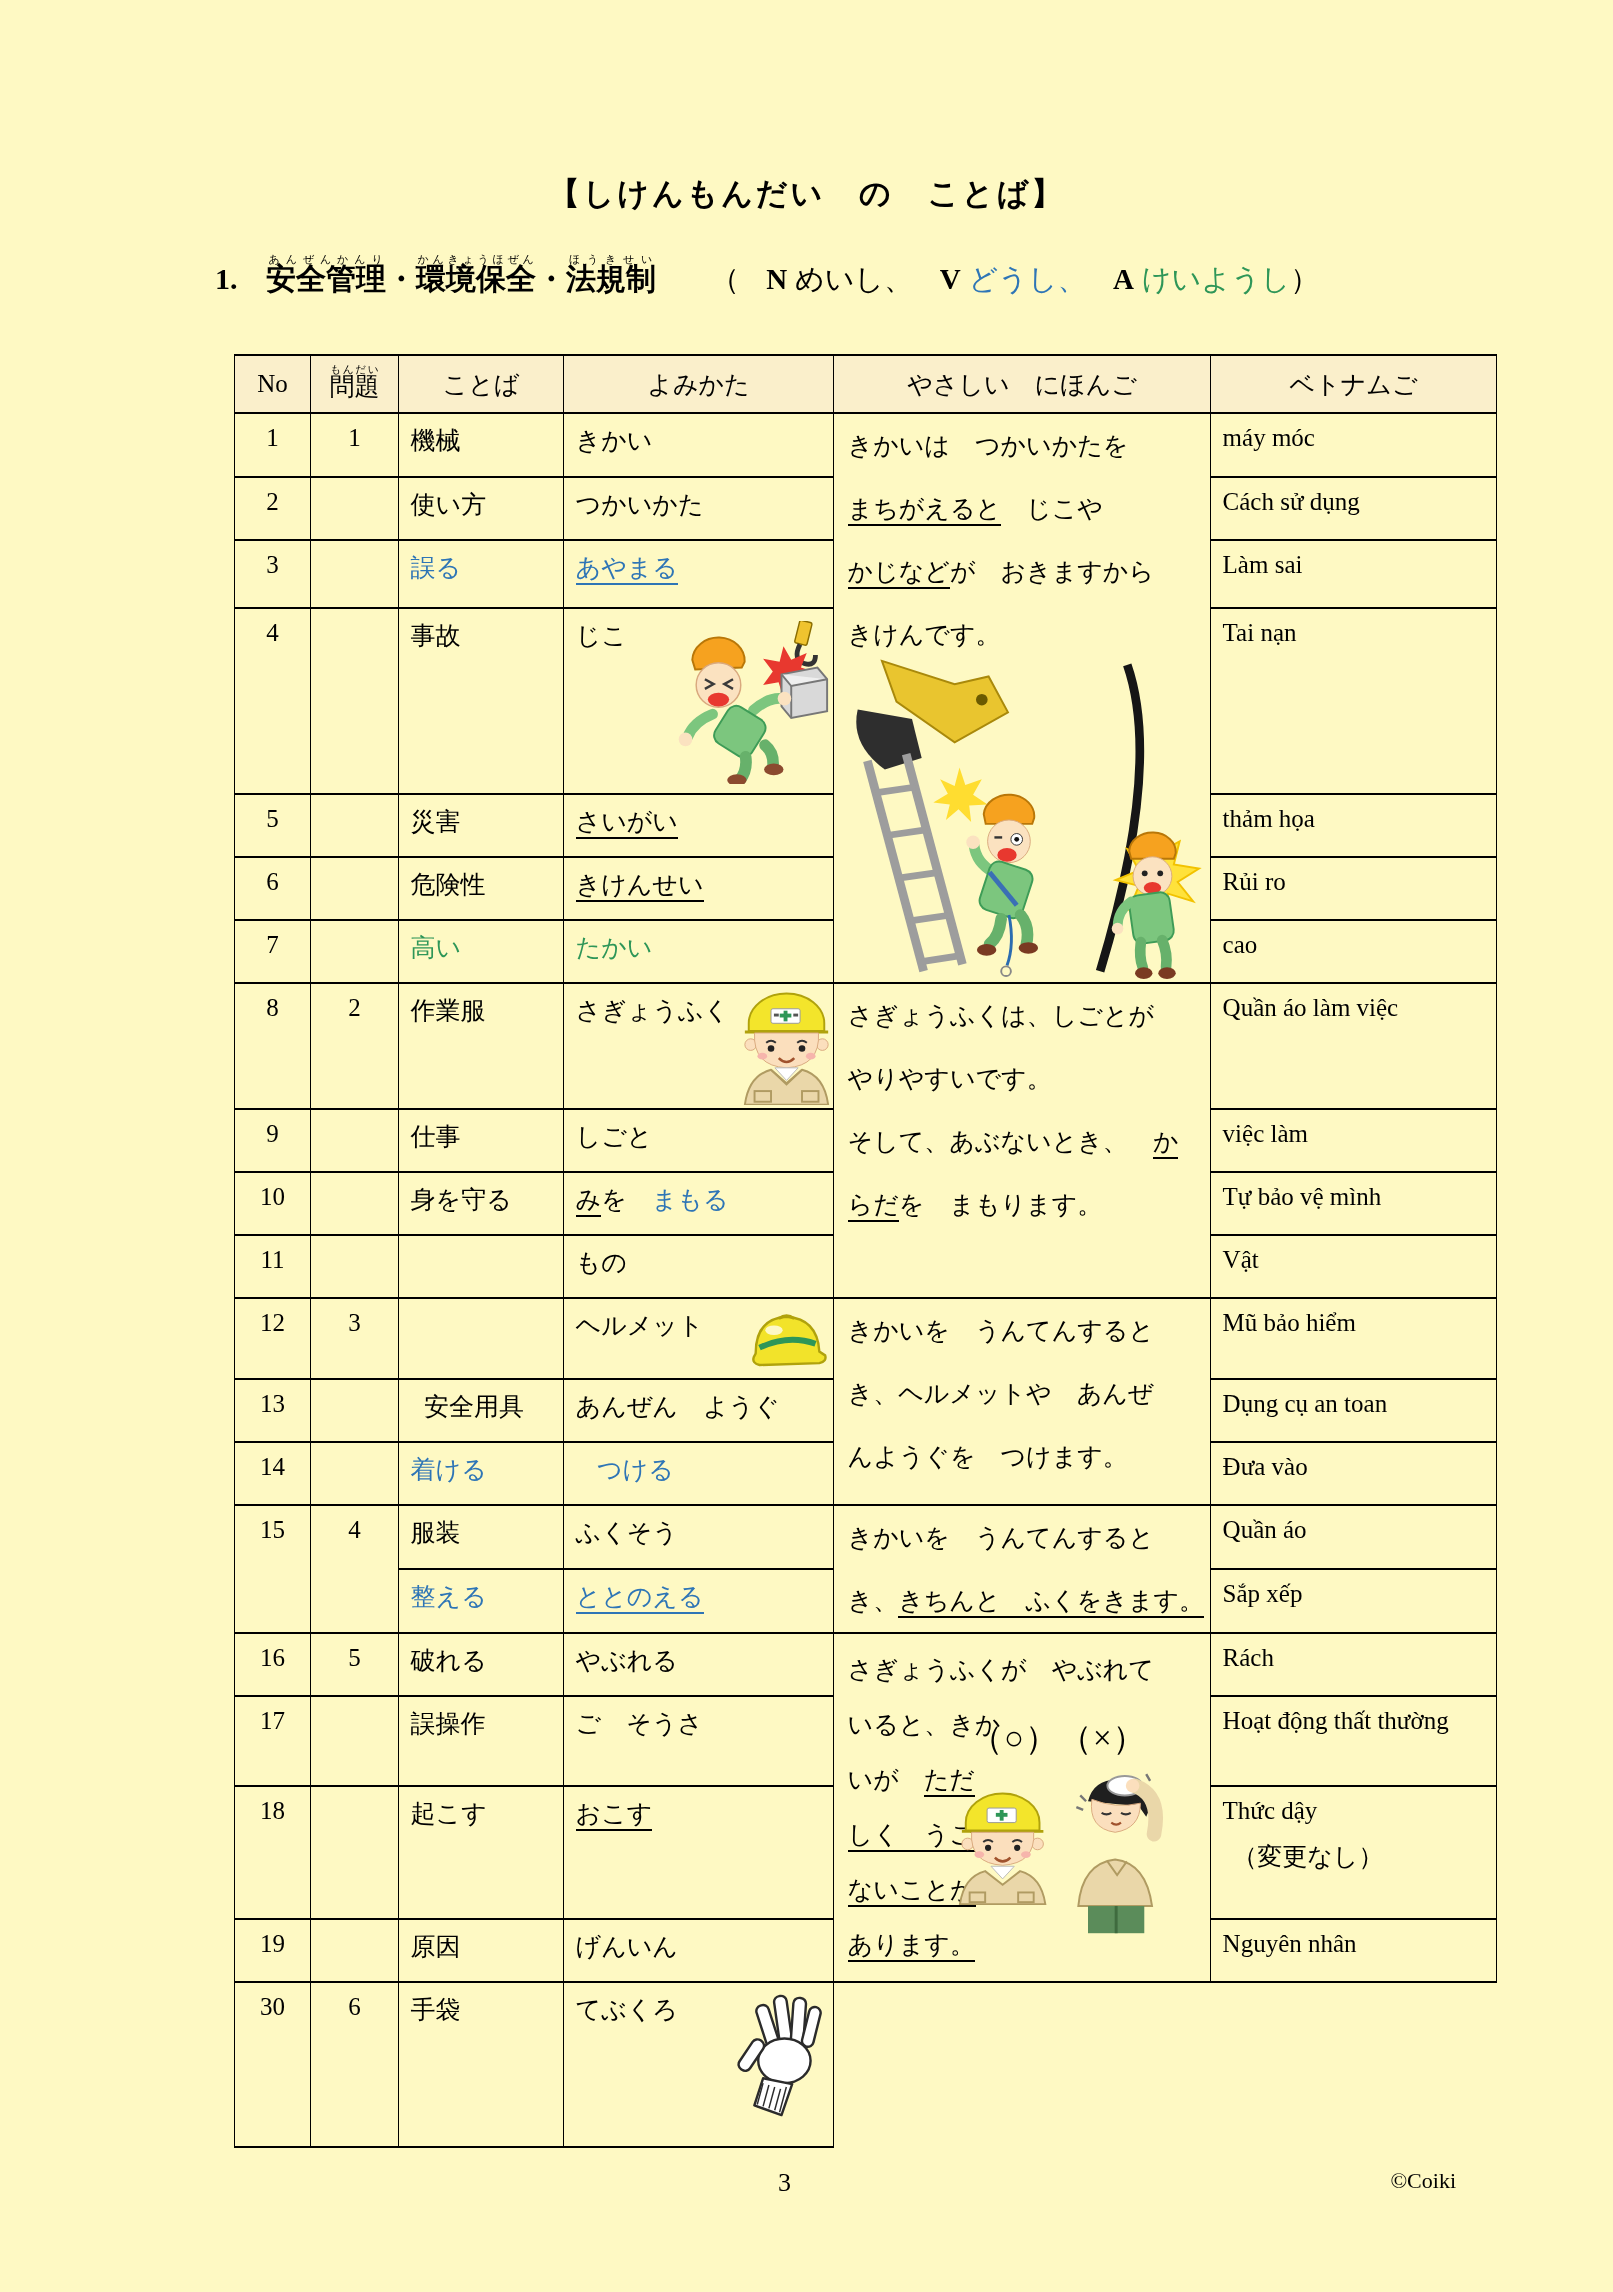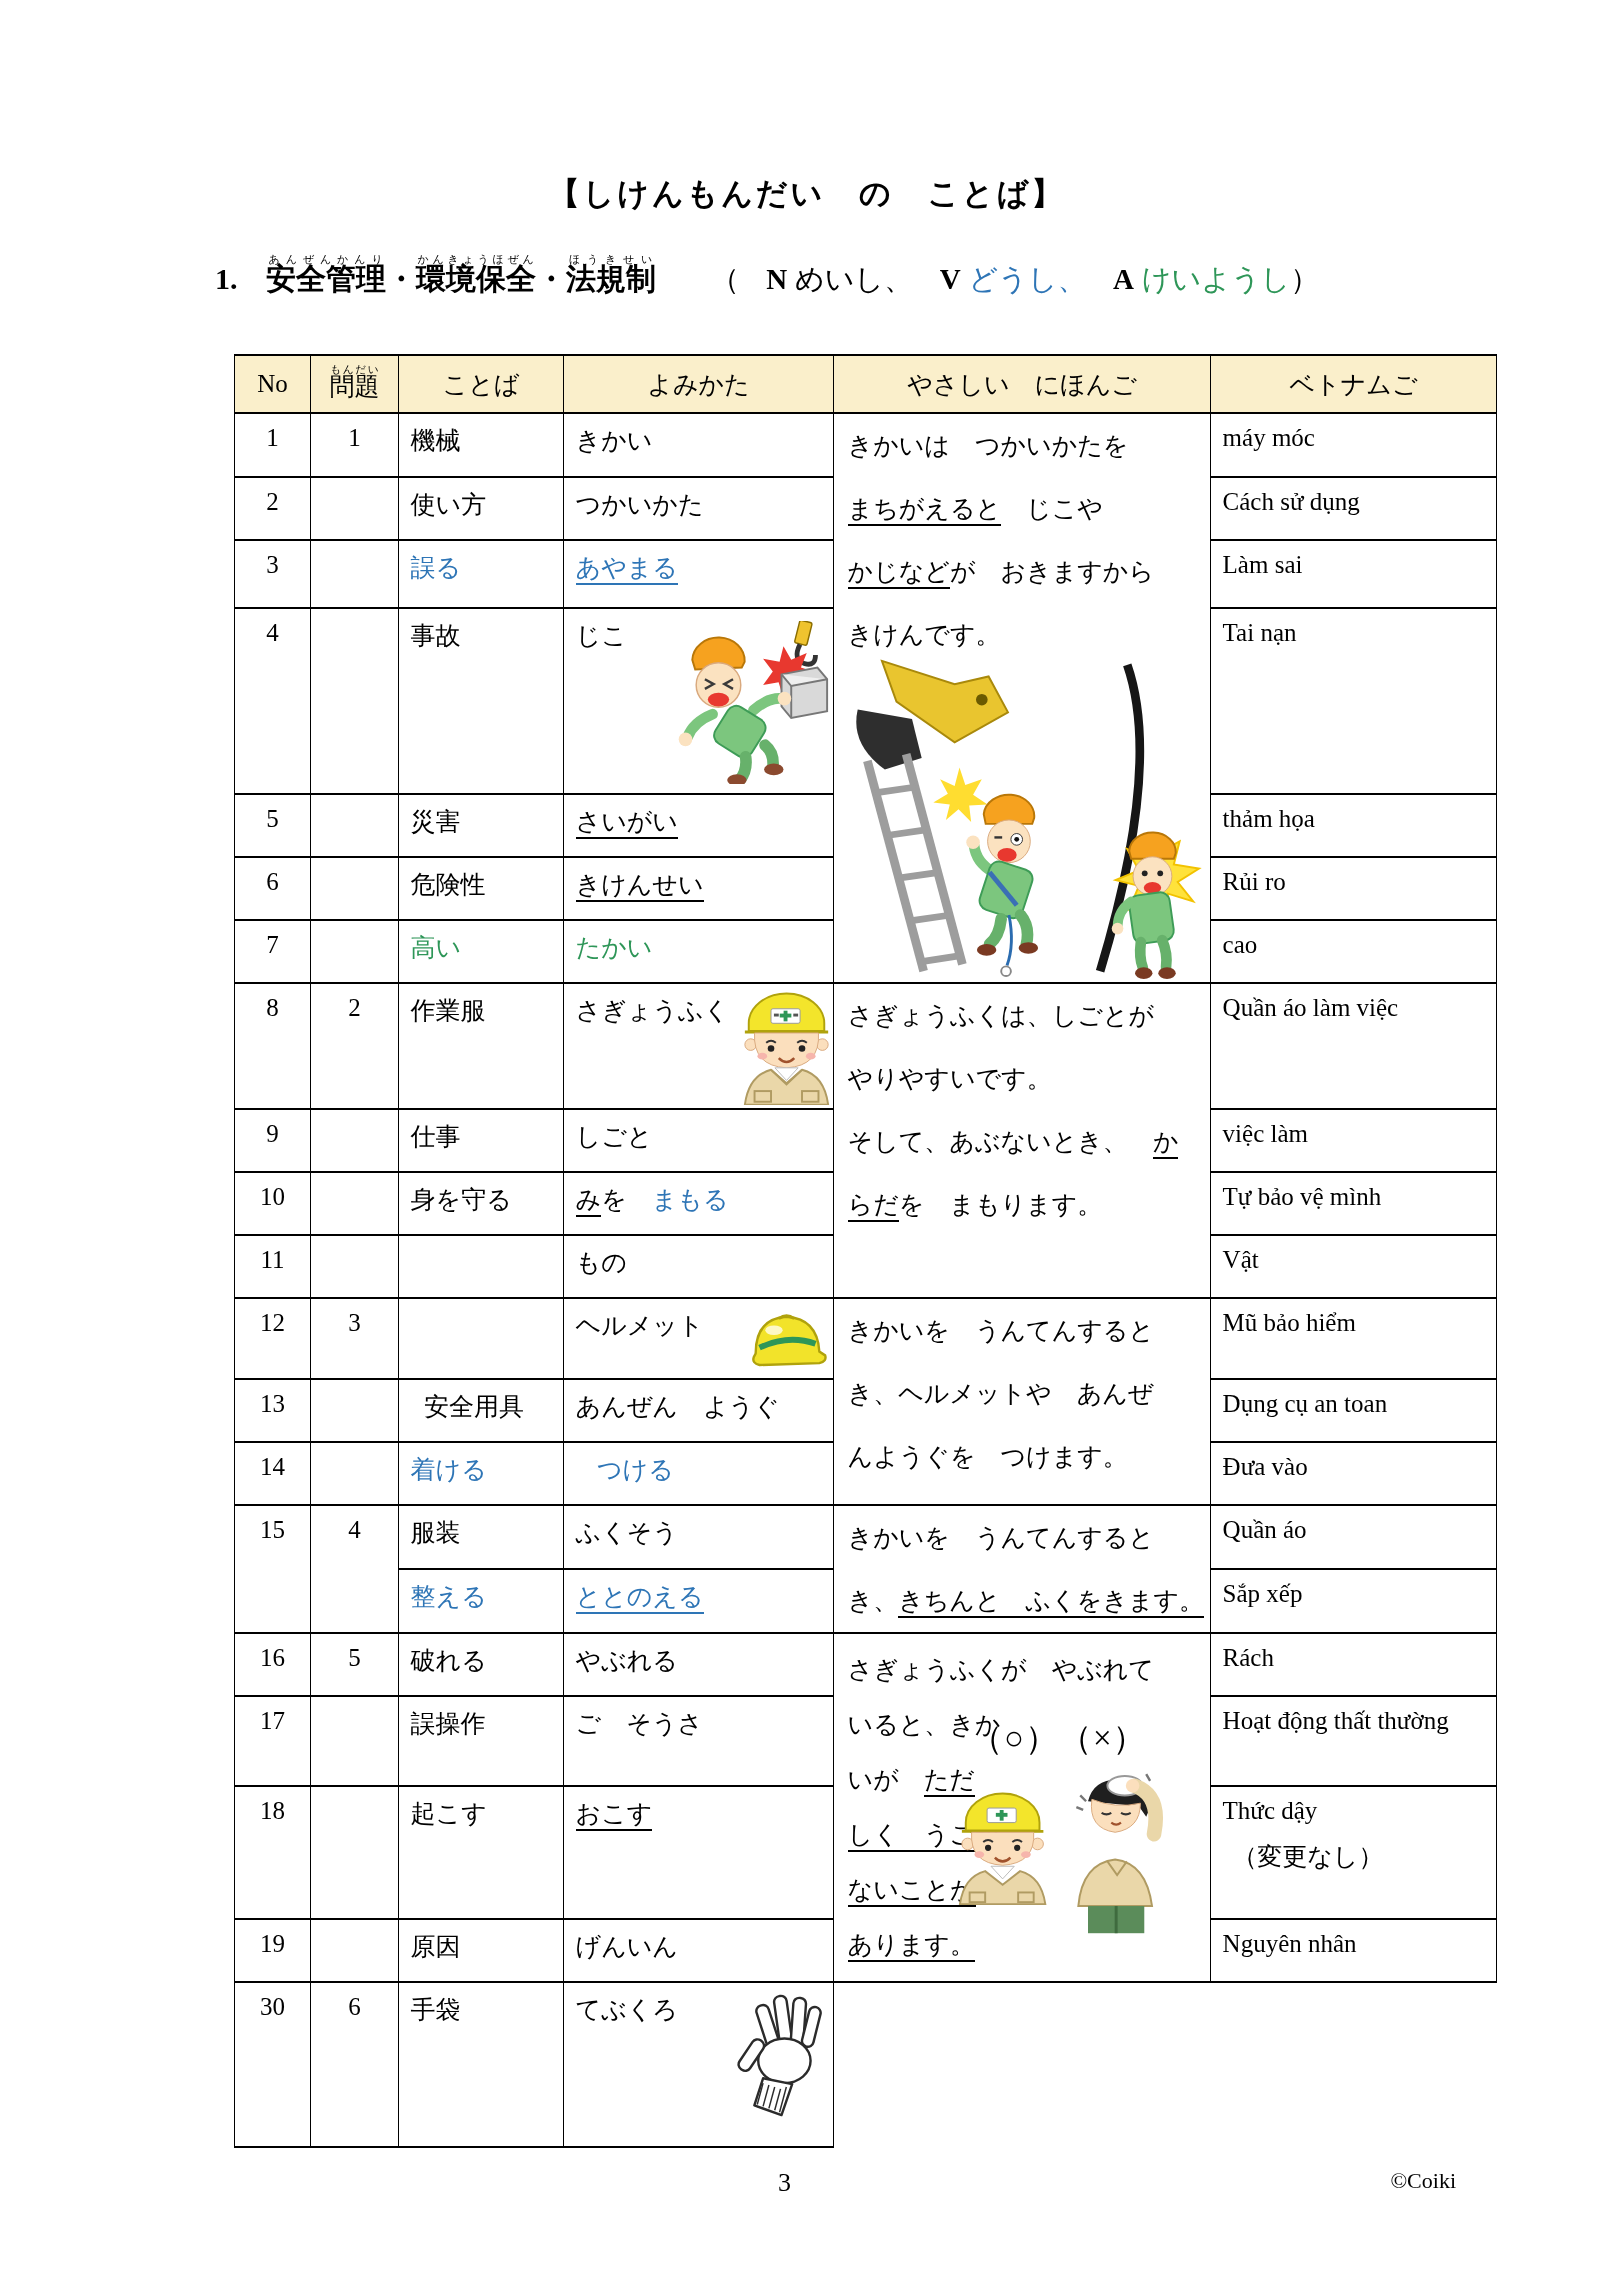--- a/index.html
+++ b/index.html
@@ -1,18 +1,18 @@
 <!DOCTYPE html>
 <html><head>
 <meta charset="utf-8">
 <style>
   html,body { margin:0; padding:0; background:#e8e8e8; }
   .page {
     position:relative; width:1614px; height:2293px; margin:0 auto;
-    background:#ffffff; color:#000;
+    background:#fef9c3; color:#000;
     font-family:"Liberation Serif","DejaVu Serif",serif;
     overflow:hidden;
   }
   .doc-title {
     position:absolute; top:173px; left:0; width:1614px;
     text-align:center; font-size:31px; font-weight:bold; letter-spacing:2.9px;
   }
   .section-heading {
     position:absolute; top:254px; left:215px;
     font-size:30px; font-weight:bold; white-space:nowrap;

